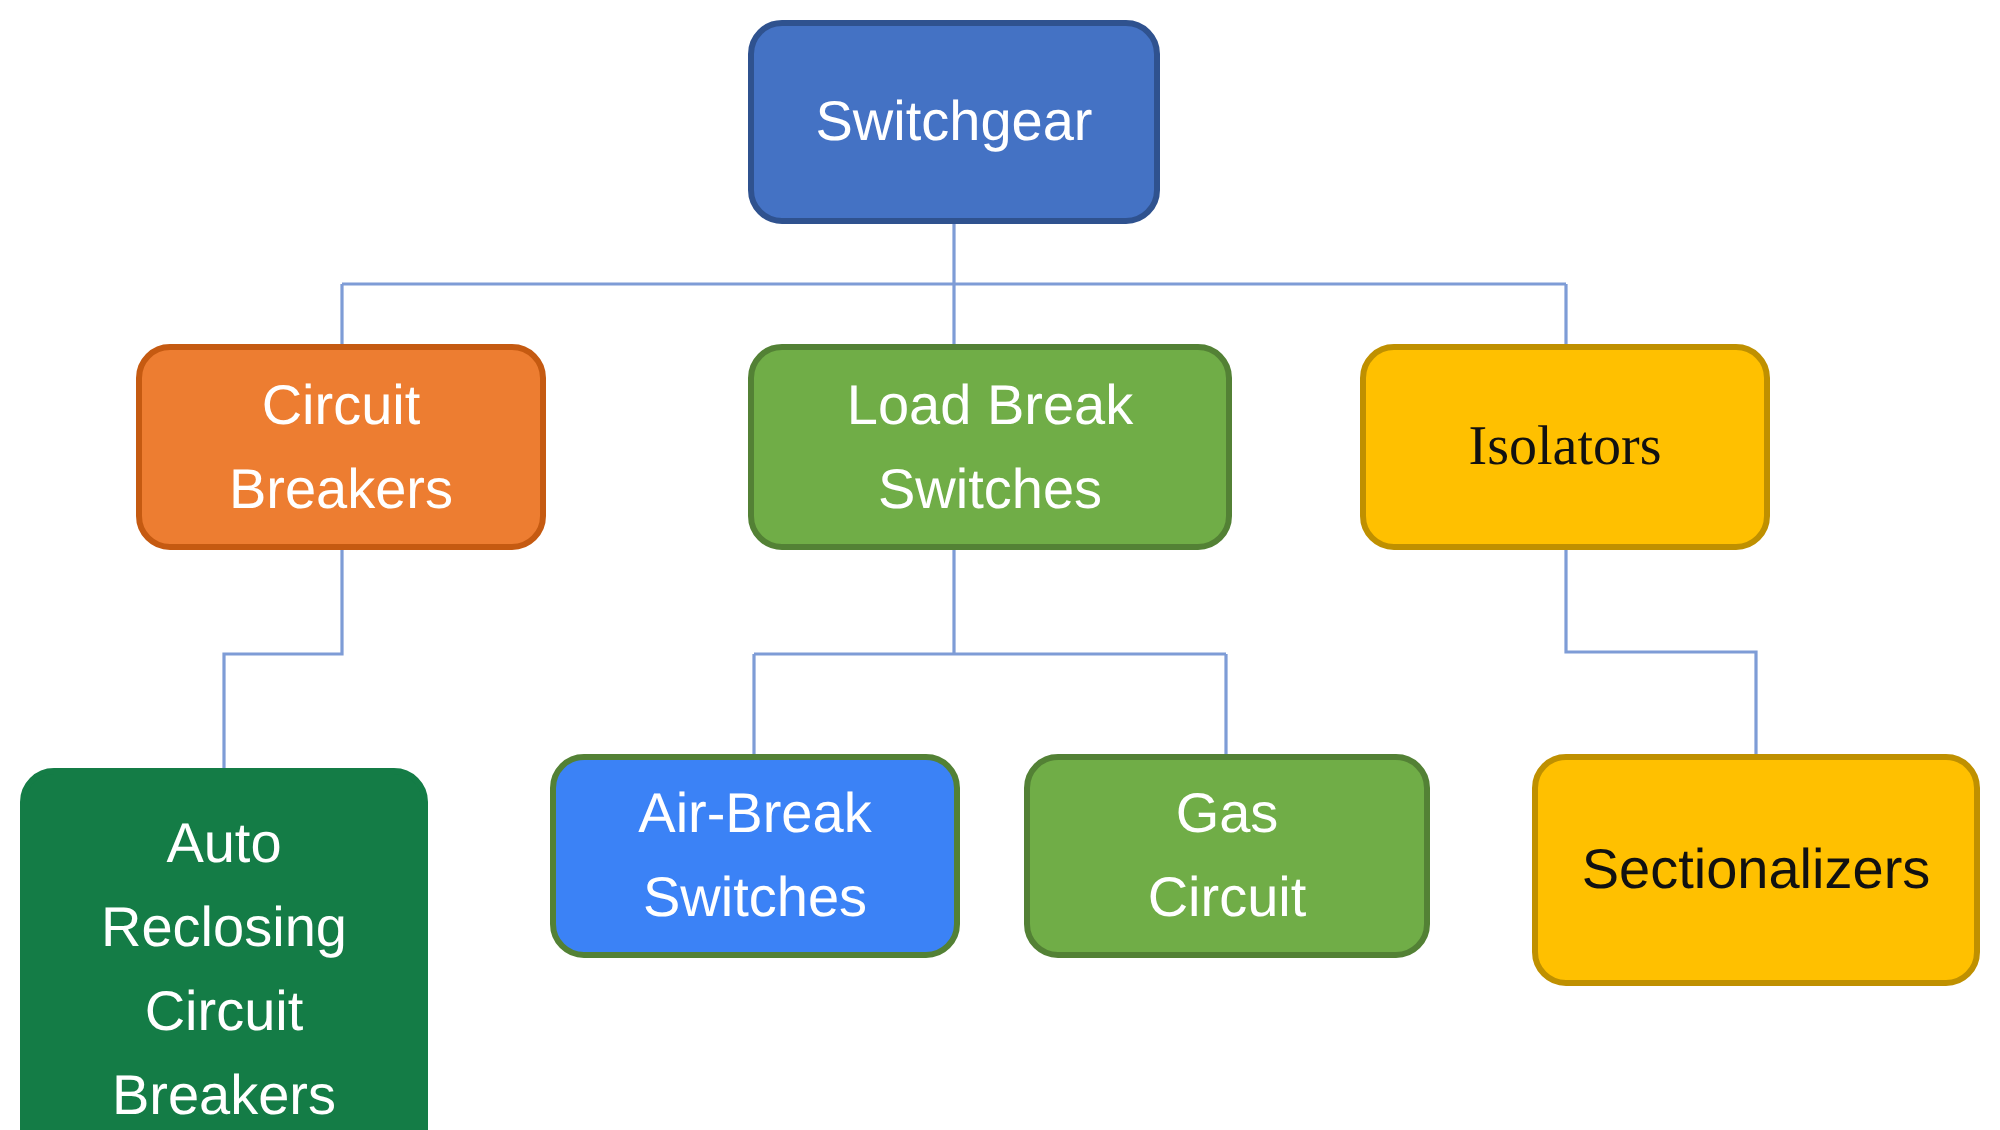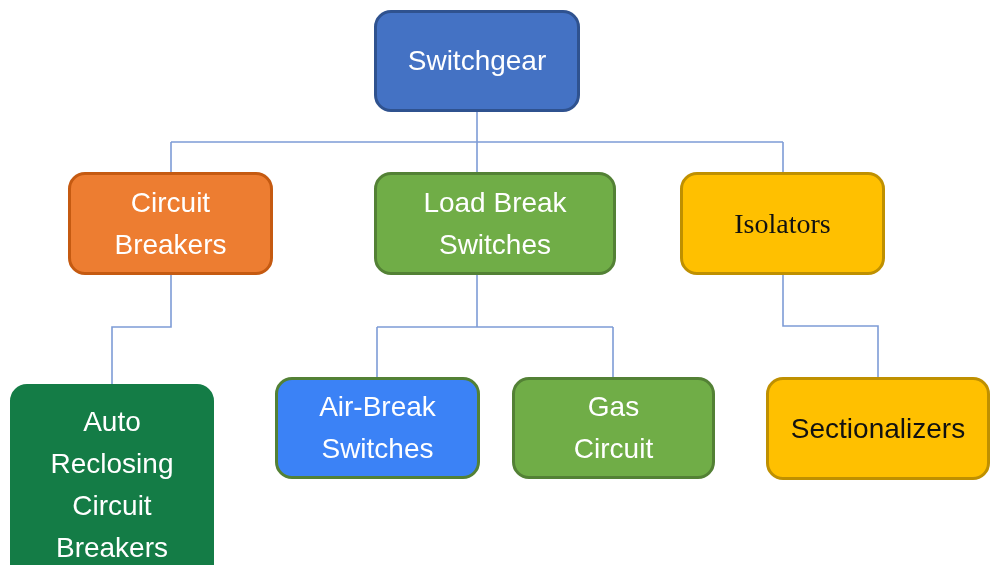--- a/index.html
+++ b/index.html
@@ -41,21 +41,21 @@
     white-space: pre-line;
   }
   
   .n0 { left: 374px; top: 10px;  width: 206px; height: 102px; }
   .n1 { left: 68px;  top: 172px; width: 205px; height: 103px; }
   .n2 { left: 374px; top: 172px; width: 242px; height: 103px; }
   .n3 { left: 680px; top: 172px; width: 205px; height: 103px; font-family: Liberation Serif, serif; }
   .n4 { left: 10px;  top: 384px; width: 204px; height: 202px; }
   .n5 { left: 275px; top: 377px; width: 205px; height: 102px; }
   .n6 { left: 512px; top: 377px; width: 203px; height: 102px; }
-  .n7 { left: 766px; top: 377px; width: 224px; height: 103px; }
+  .n7 { left: 766px; top: 377px; width: 224px; height: 116px; }
 </style>
 </head>
 <body>
 
 <div class="canvas">
 
   <svg class="connector-layer" width="1000" height="565" viewBox="0 0 1000 565">
     <path fill="none" stroke-width="1.6" d="M477 112 L477 142
              M171 142 L783 142
              M171 142 L171 172

